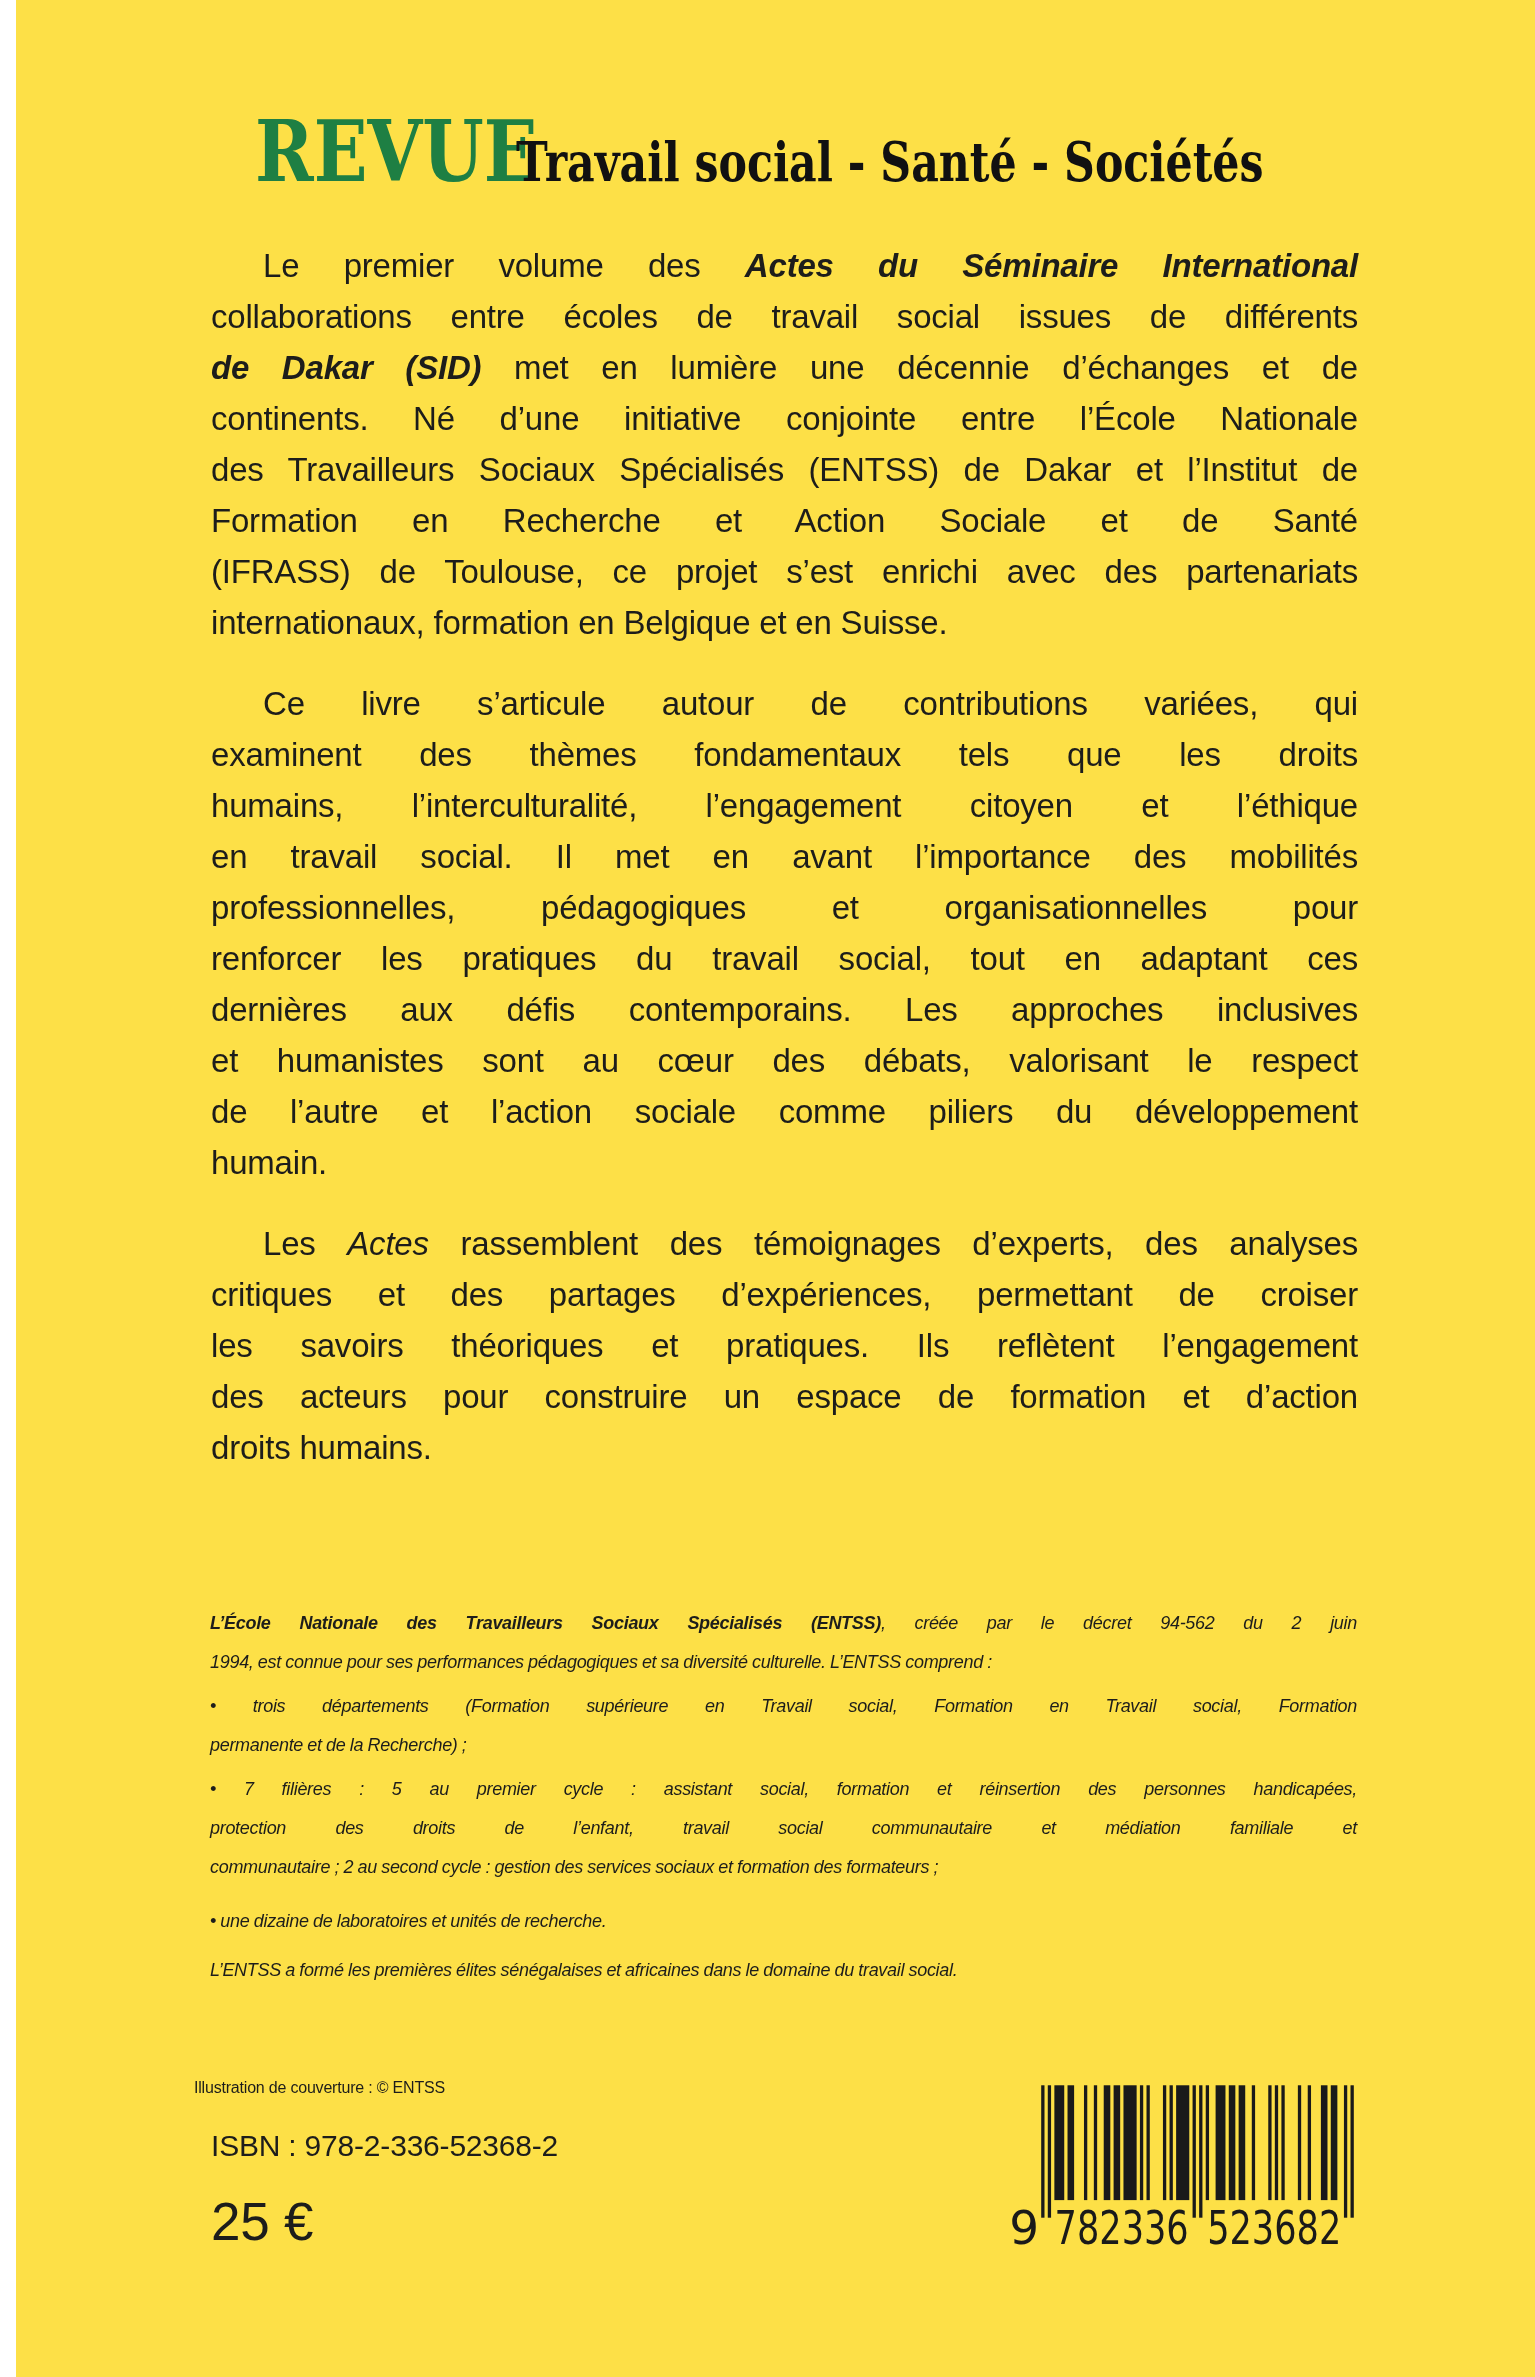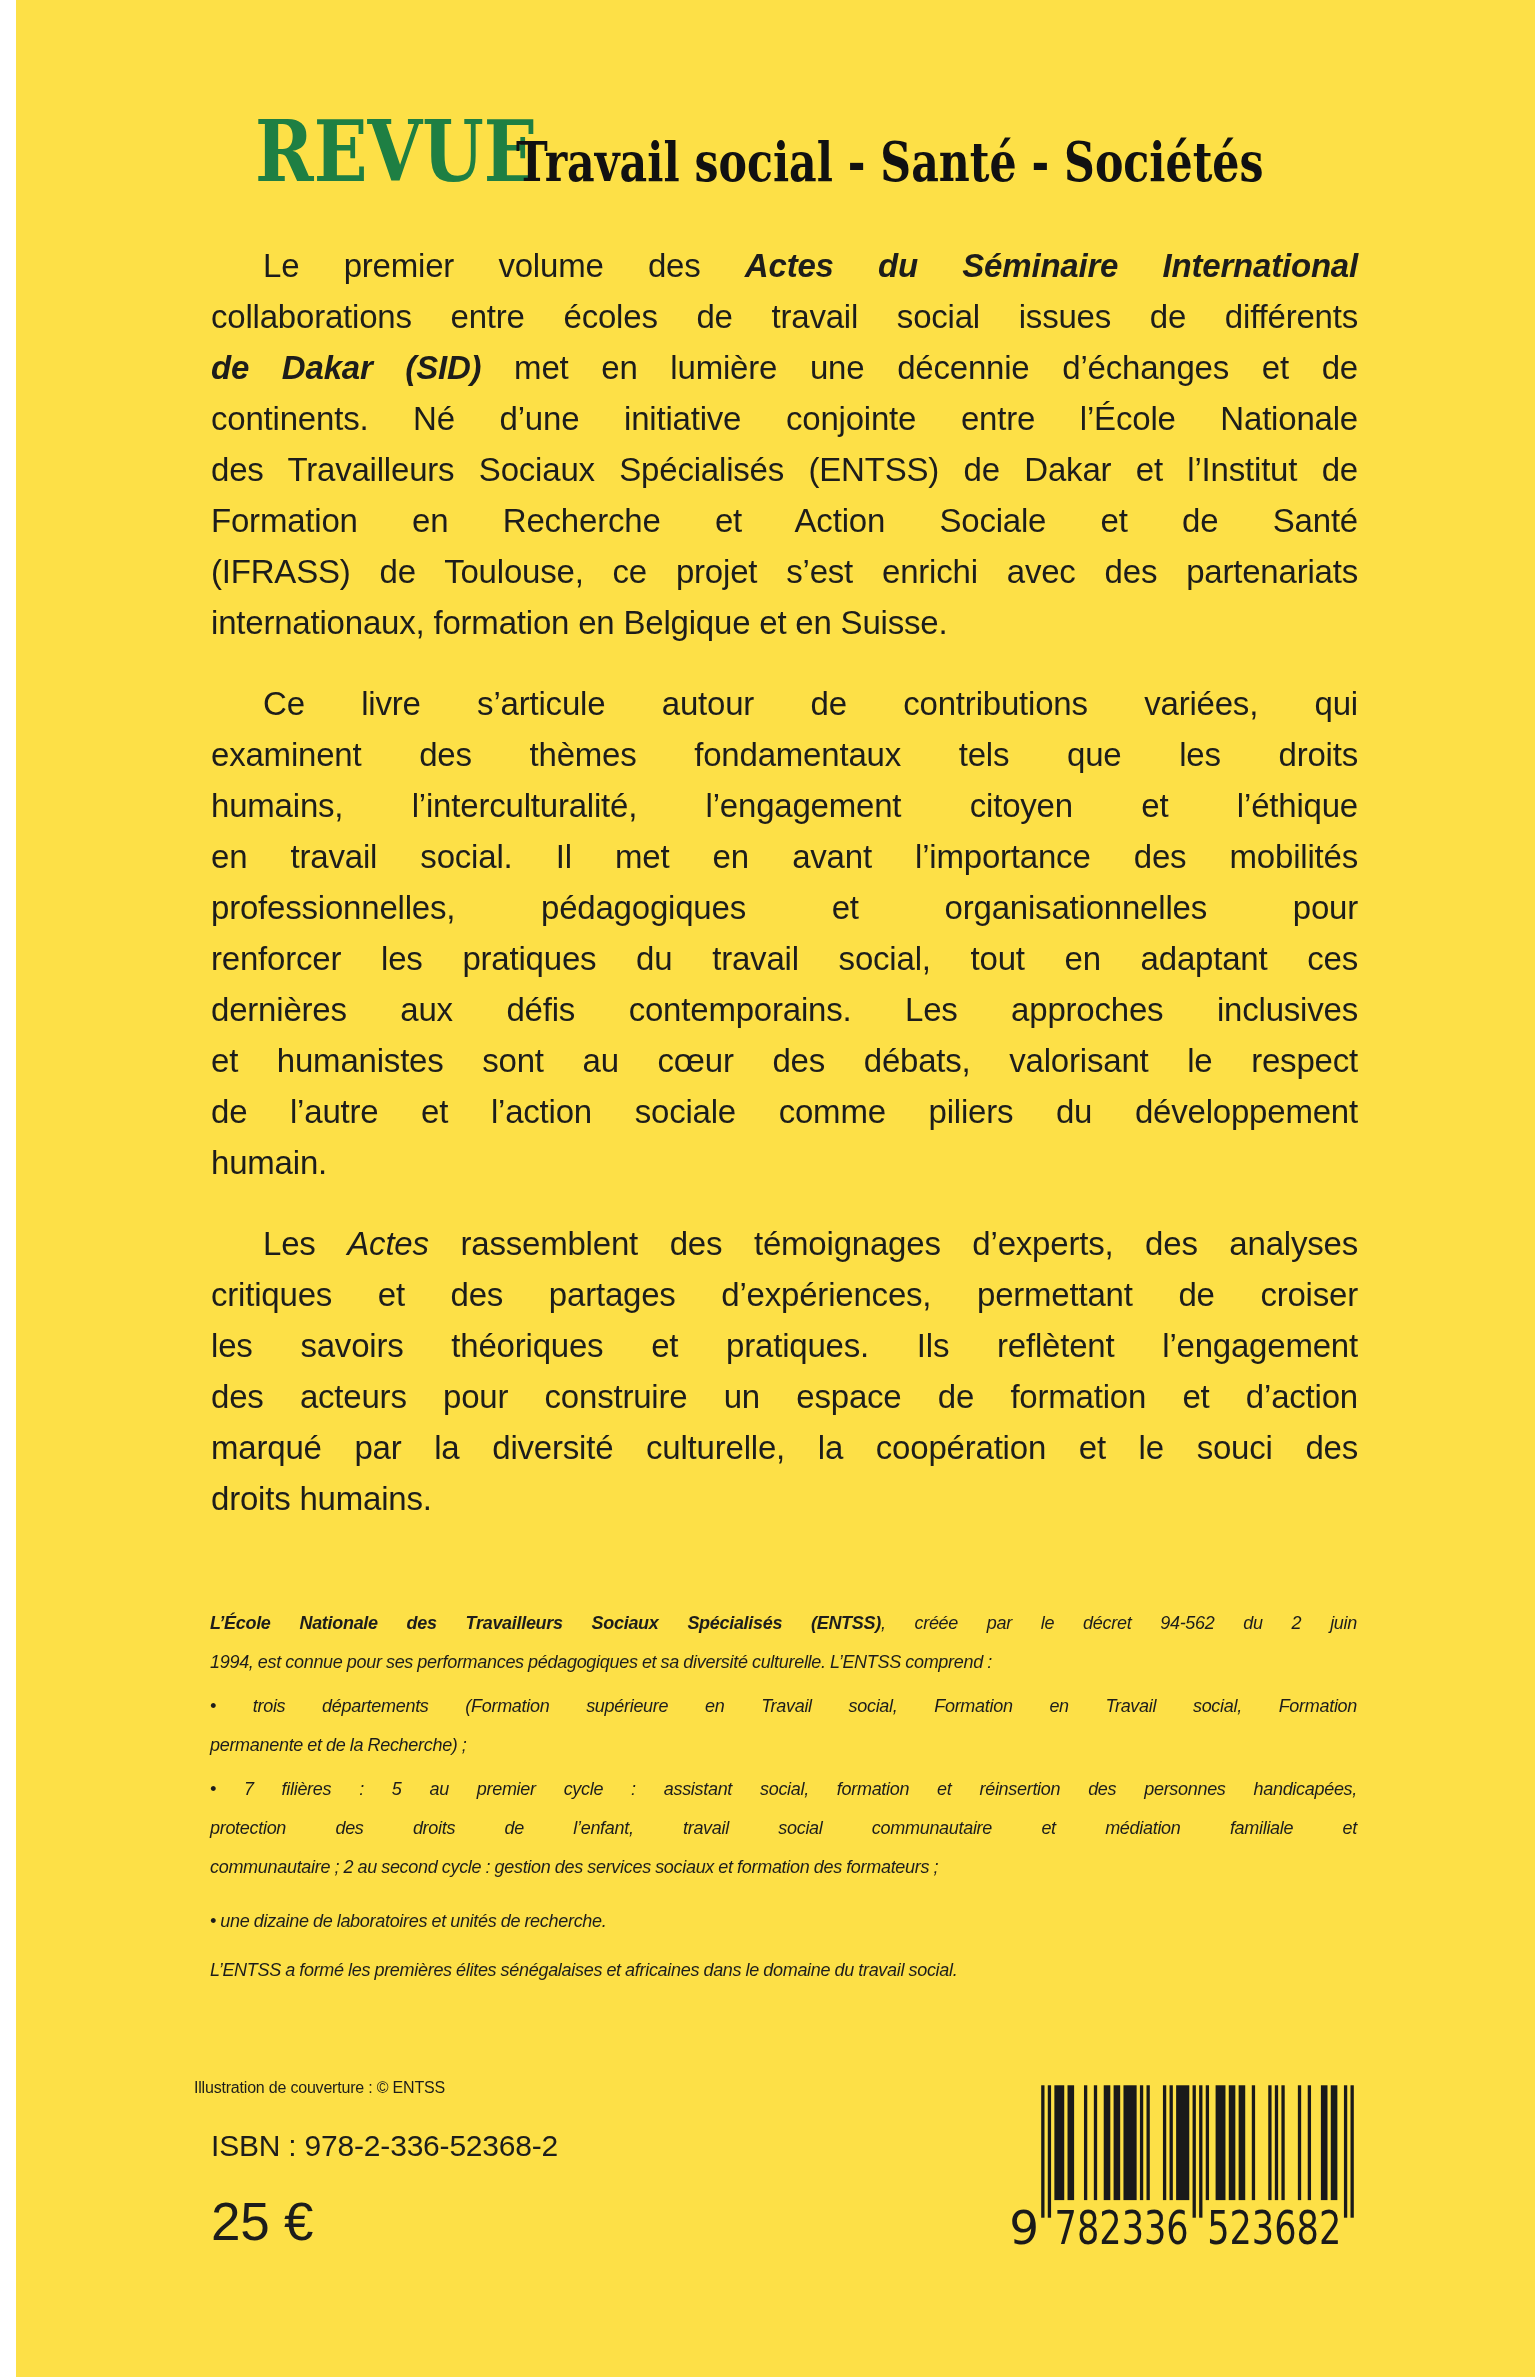--- a/index.html
+++ b/index.html
@@ -73,21 +73,20 @@
         <div class="line"><span>dernières aux défis contemporains. Les approches inclusives</span></div>
         <div class="line"><span>et humanistes sont au cœur des débats, valorisant le respect</span></div>
         <div class="line"><span>de l’autre et l’action sociale comme piliers du développement</span></div>
         <div class="line last"><span>humain.</span></div>
       </div>
       <div class="para">
         <div class="line first"><span>Les </span><span class="s-i">Actes</span><span> rassemblent des témoignages d’experts, des analyses</span></div>
         <div class="line"><span>critiques et des partages d’expériences, permettant de croiser</span></div>
         <div class="line"><span>les savoirs théoriques et pratiques. Ils reflètent l’engagement</span></div>
         <div class="line"><span>des acteurs pour construire un espace de formation et d’action</span></div>
-        <div class="line"><span>marqué par la diversité culturelle, la coopération et le souci des</span></div>
         <div class="line last"><span>droits humains.</span></div>
       </div>
     </main>
 
   <section class="notice" id="notice">
       <div class="item intro">
         <div class="line"><span class="s-bi">L’École Nationale des Travailleurs Sociaux Spécialisés (ENTSS)</span><span class="s-i">, créée par le décret 94-562 du 2 juin</span></div>
         <div class="line last"><span>1994, est connue pour ses performances pédagogiques et sa diversité culturelle. L’ENTSS comprend :</span></div>
       </div>
       <div class="item bullet">

